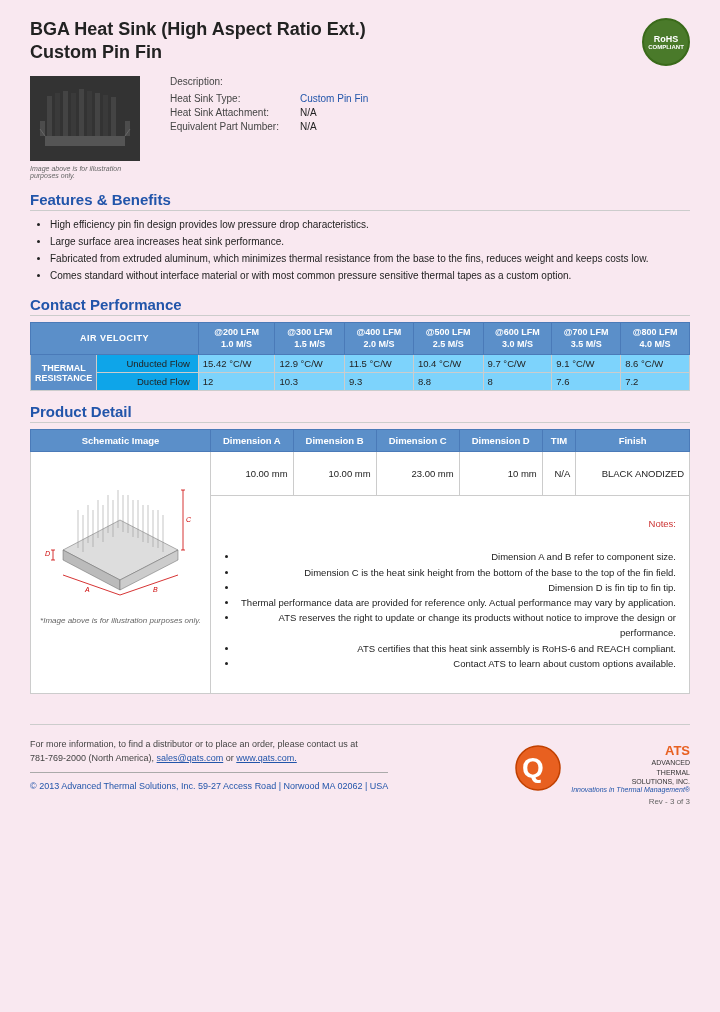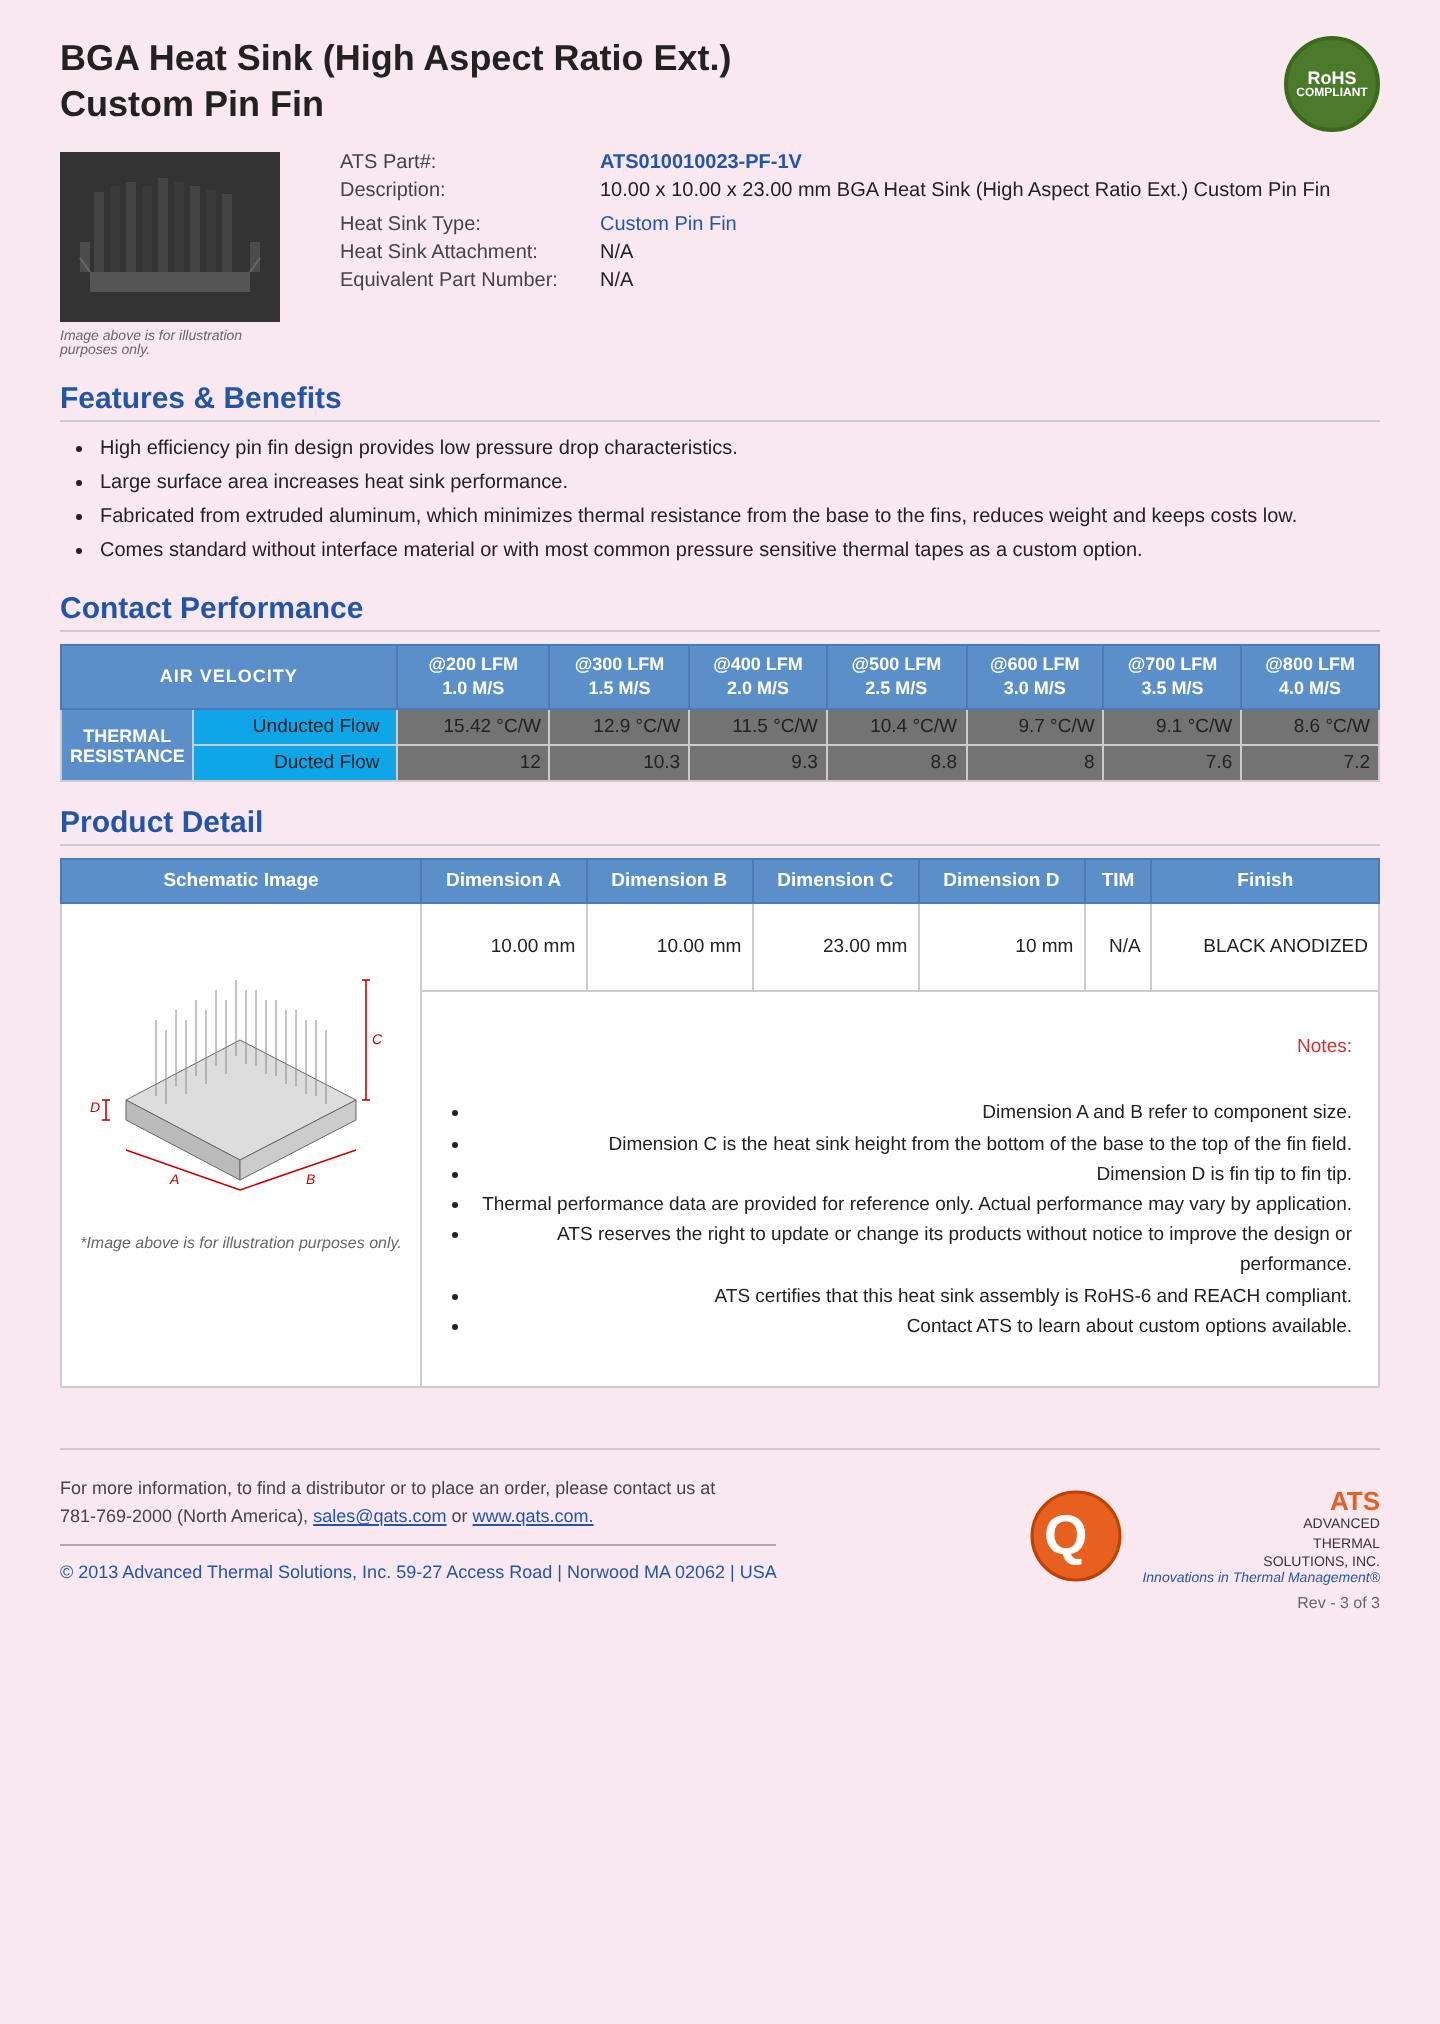--- a/index.html
+++ b/index.html
@@ -117,23 +117,23 @@
       background: #5b8fc9;
       color: white;
       text-align: center;
       padding: 4px 3px;
       border: 1px solid #4a7ab8;
       font-size: 9px;
       line-height: 1.3;
     }
     .thermal-table td {
       border: 1px solid #ccc;
-      text-align: right;
+      text-align: left;
       padding: 3px 4px;
-      background: #737373;
+      background: #7dd3fc;
     }
     .thermal-table .row-header {
       background: #5b8fc9;
       color: white;
       font-weight: bold;
       text-align: center;
       font-size: 9px;
     }
     .thermal-table .sub-label {
       background: #0ea5e9;
@@ -263,26 +263,21 @@
         <line x1="10" y1="55" x2="5" y2="48" stroke="#666" stroke-width="1"></line>
         <line x1="90" y1="55" x2="95" y2="48" stroke="#666" stroke-width="1"></line>
         <rect x="5" y="40" width="5" height="15" fill="#666" opacity="0.5"></rect>
         <rect x="90" y="40" width="5" height="15" fill="#666" opacity="0.5"></rect>
       </svg>
     </div>
     <div class="product-image-caption">Image above is for illustration purposes only.</div>
   </div>
   <div class="product-specs">
     <div class="spec-row">
-      <span class="spec-label">ATS Part#:</span>
-      <span class="spec-value blue">ATS010010023-PF-1V</span>
-    </div>
-    <div class="spec-row">
       <span class="spec-label">Description:</span>
-      <span class="spec-value">10.00 x 10.00 x 23.00 mm  BGA Heat Sink (High Aspect Ratio Ext.) Custom Pin Fin</span>
     </div>
     <div class="spec-row" style="margin-top:6px;">
       <span class="spec-label">Heat Sink Type:</span>
       <span class="spec-value link-blue">Custom Pin Fin</span>
     </div>
     <div class="spec-row">
       <span class="spec-label">Heat Sink Attachment:</span>
       <span class="spec-value">N/A</span>
     </div>
     <div class="spec-row">

